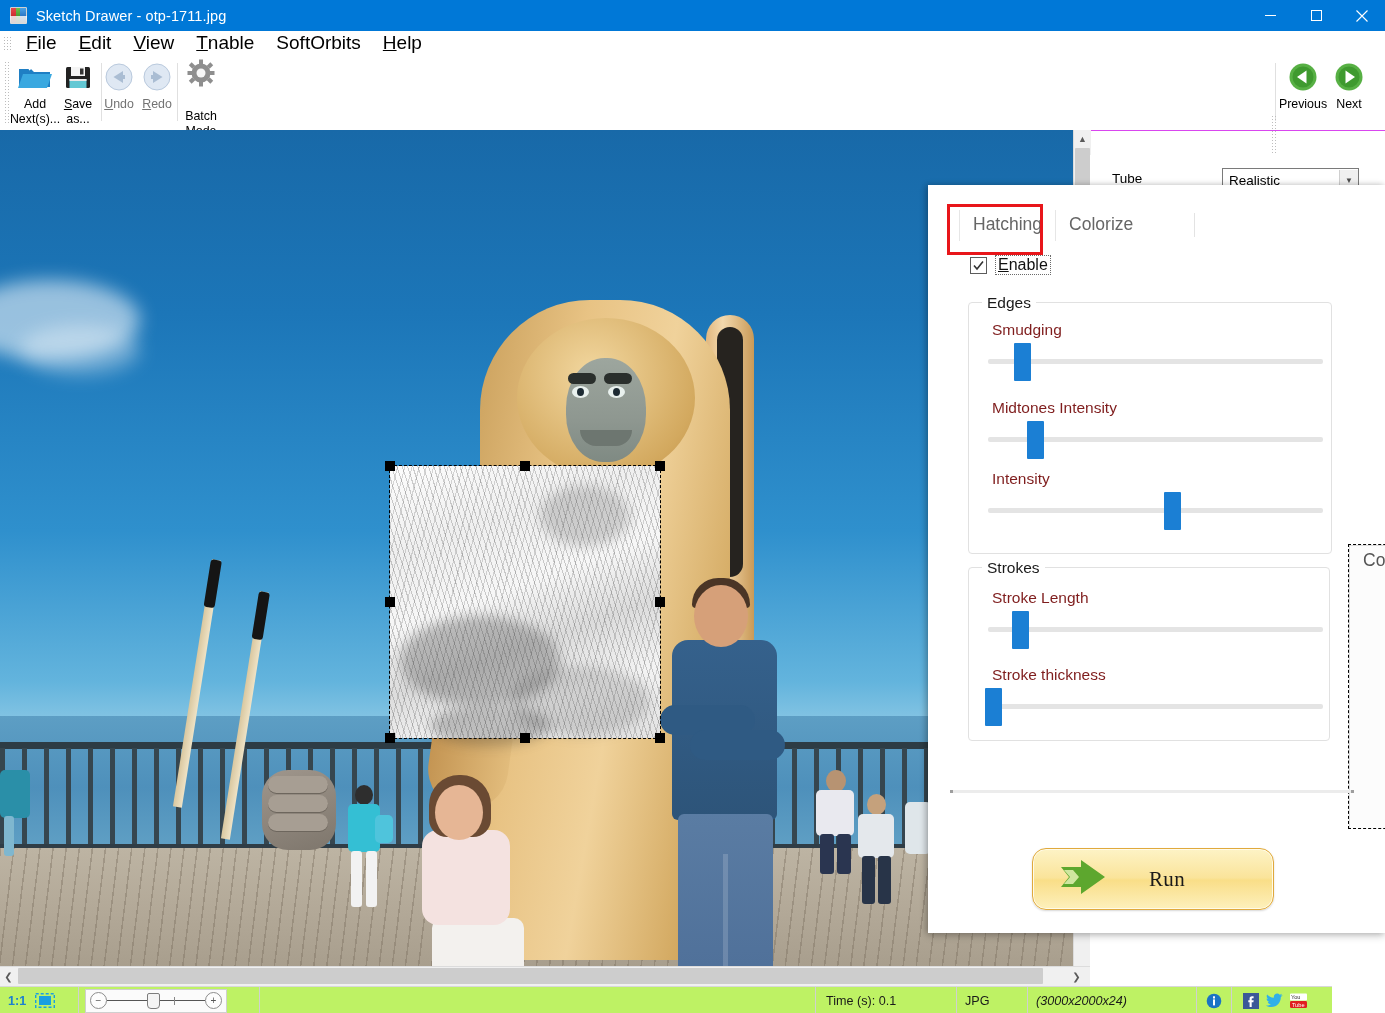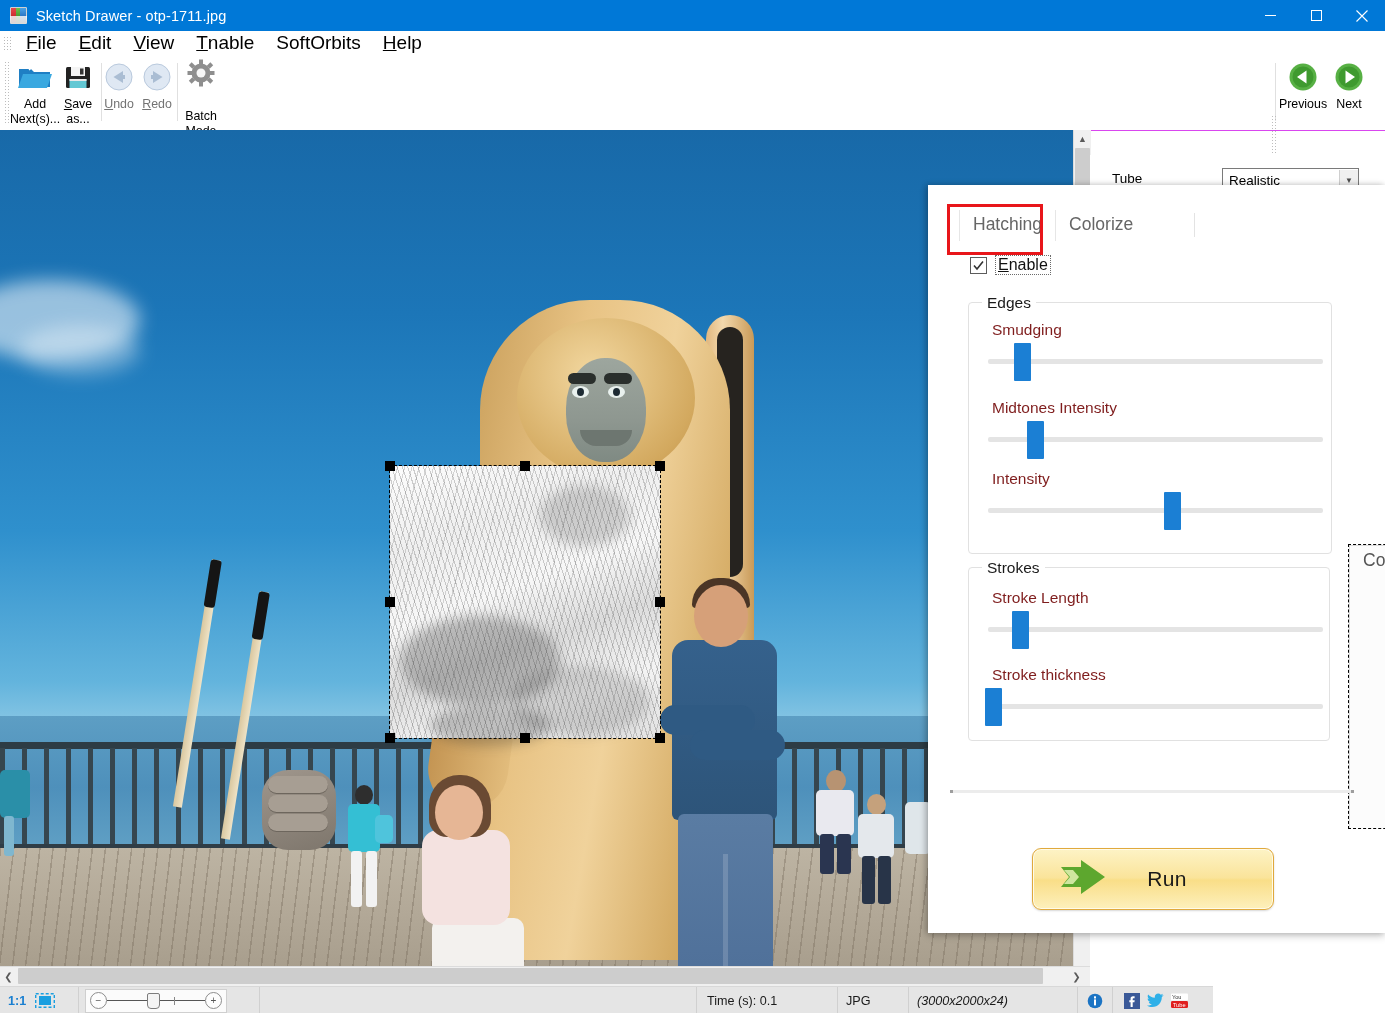--- a/index.html
+++ b/index.html
@@ -196,31 +196,31 @@
   .group{position:absolute;border:1px solid #e1e1e1;border-radius:4px;}
   .group-title{position:absolute;top:-9px;left:13px;background:#fff;padding:0 5px;font-size:15.5px;color:#1a1a1a;}
   .slider-lbl{position:absolute;font-size:15.5px;color:#7f1d1d;white-space:nowrap;}
   .track{position:absolute;height:5px;background:#e4e4e4;border-radius:2px;}
   .thumb{position:absolute;width:17px;height:38px;background:#1b7fd4;border-radius:1px;}
 
   .hr-sep{position:absolute;left:22px;top:605px;width:404px;height:3px;
     background:linear-gradient(90deg,#9e9e9e 0 3px,#ececec 3px calc(100% - 3px),#9e9e9e calc(100% - 3px) 100%);}
 
   .run{
-    position:absolute;left:104px;top:663px;width:240px;height:60px;border-radius:9px;
+    position:absolute;left:104px;top:663px;width:240px;height:60px;border-radius:14px;
     border:1px solid #e0a93c;
     background:linear-gradient(180deg,#fdf3c6,#fae49a 48%,#f9de88 52%,#fdf0bc);
     box-shadow:0 1px 2px rgba(0,0,0,.16), inset 0 0 0 1px #fffbe8;
-    display:flex;align-items:center;cursor:default;
+    display:flex;align-items:center;cursor:default;font-family:Liberation Serif, serif;
   }
   .run .arrow{margin-left:26px;flex:0 0 auto;}
   .run .txt{flex:1;text-align:center;font-size:21px;color:#1a1a1a;margin-right:48px;letter-spacing:.3px;}
 
   
-  .statusbar{position:absolute;left:0;top:986px;width:1213px;height:27px;background:#e5e5e5;border-top:1px solid #d8d8d8;
+  .statusbar{position:absolute;left:0;top:986px;width:1332px;height:27px;background:#bef264;border-top:1px solid #d8d8d8;
     display:flex;align-items:flex-start;}
   .sb-cell{height:27px;display:flex;align-items:center;border-right:1px solid #d0d0d0;font-size:12.6px;color:#1a1a1a;}
   .sb-zoom{display:flex;align-items:center;height:22px;border:1px solid #cfcfcf;background:#fbfbfb;margin-left:6px;padding:0 4px;}
   .zcirc{width:15px;height:15px;border-radius:50%;border:1px solid #8d8d8d;background:#fdfdfd;
     display:flex;align-items:center;justify-content:center;font-size:10px;color:#555;line-height:1;}
   .zline{width:40px;height:1px;background:#555;}
   .zthumb{width:11px;height:14px;background:#f4f4f4;border:1px solid #7d7d7d;border-radius:2px 2px 4px 4px;}
   .ztick{width:1px;height:8px;background:#888;}
   .sb-social{display:flex;align-items:center;gap:7px;margin-left:10px;}
   .ic{width:17px;height:17px;display:flex;align-items:center;justify-content:center;}

